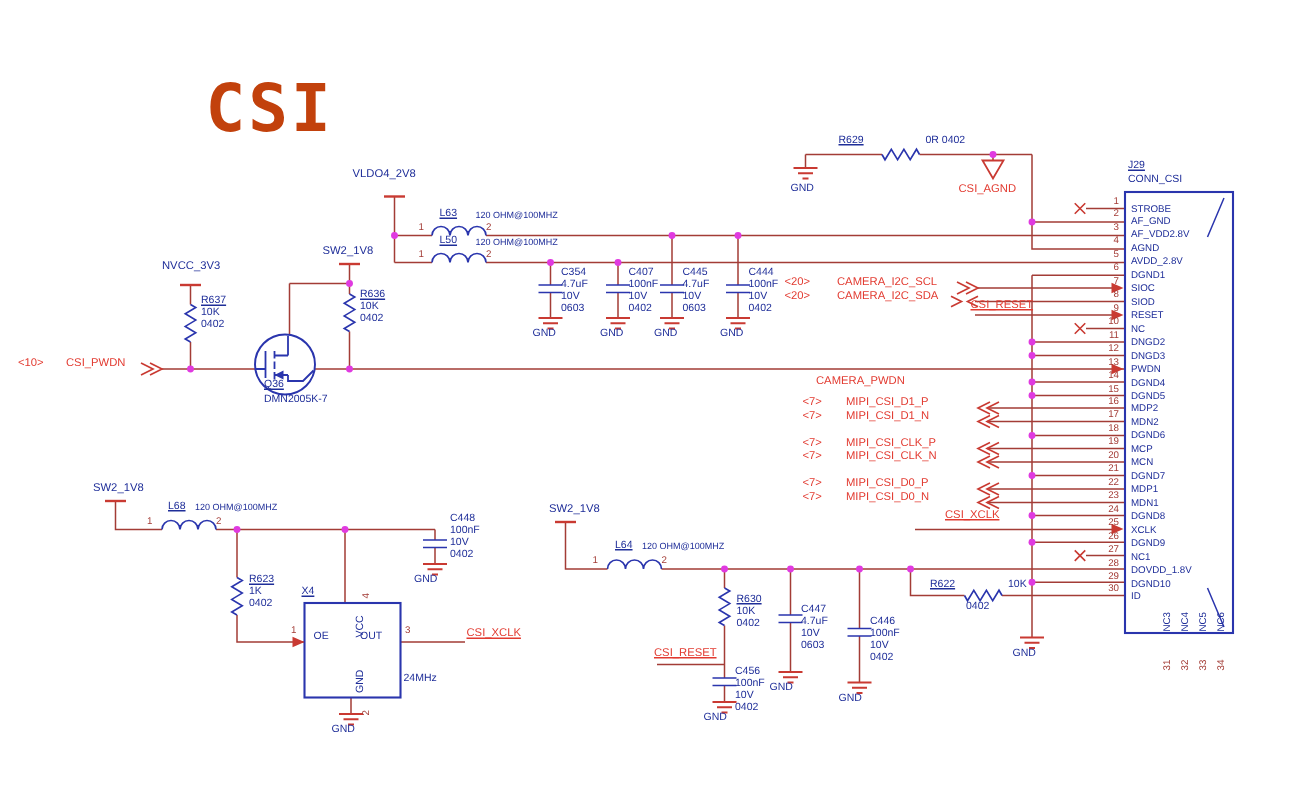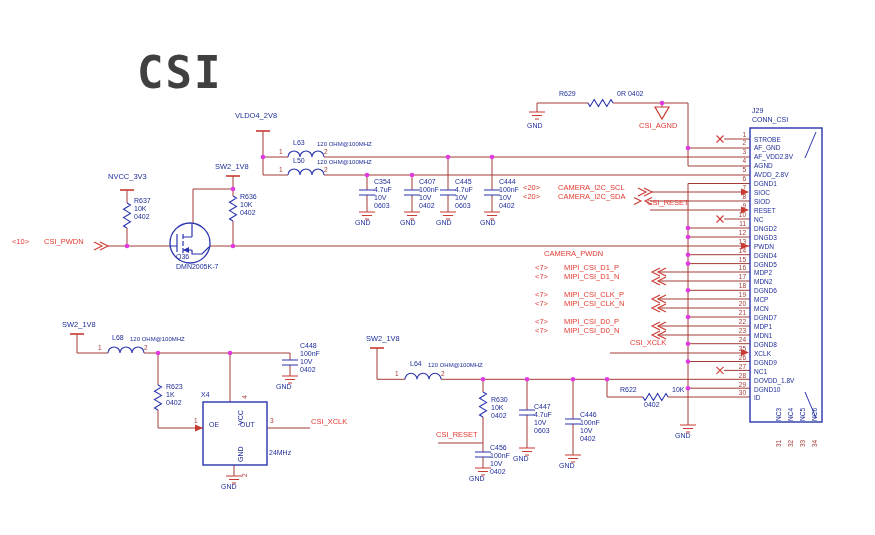--- a/index.html
+++ b/index.html
@@ -1,23 +1,23 @@
 <!DOCTYPE html>
 <html><head>
 <meta charset="utf-8">
 <style>
   html,body{margin:0;padding:0;background:#fff;}
   #stage{position:relative;width:875px;height:535px;background:#ffffff;overflow:hidden;
          font-family:"Liberation Sans",sans-serif;}
   svg{position:absolute;left:0;top:0;}
   .t{position:absolute;white-space:nowrap;line-height:1.15;}
-  .navy{color:#1f2e99;} .red{color:#e23a30;} .maroon{color:#a33c36;} .blk{color:#404040;}
+  .navy{color:#1f2e99;} .red{color:#e23a30;} .maroon{color:#a33c36;} .blk{color:#c2410c;}
   .f44{font-size:44px;font-weight:bold;font-family:"DejaVu Sans Mono",monospace;letter-spacing:2px;}
   .f75{font-size:7.5px;} .f7{font-size:7px;} .f65{font-size:6.5px;} .f6{font-size:6px;}
-  .u{}
+  .u{text-decoration:underline;}
   .rot{transform:rotate(-90deg);transform-origin:0 0;}
   .cmp span{display:block;}
 </style>
 </head>
 <body>
 
 <div id="stage">
 
   <svg width="875" height="535" viewBox="0 0 875 535">
     <defs>

